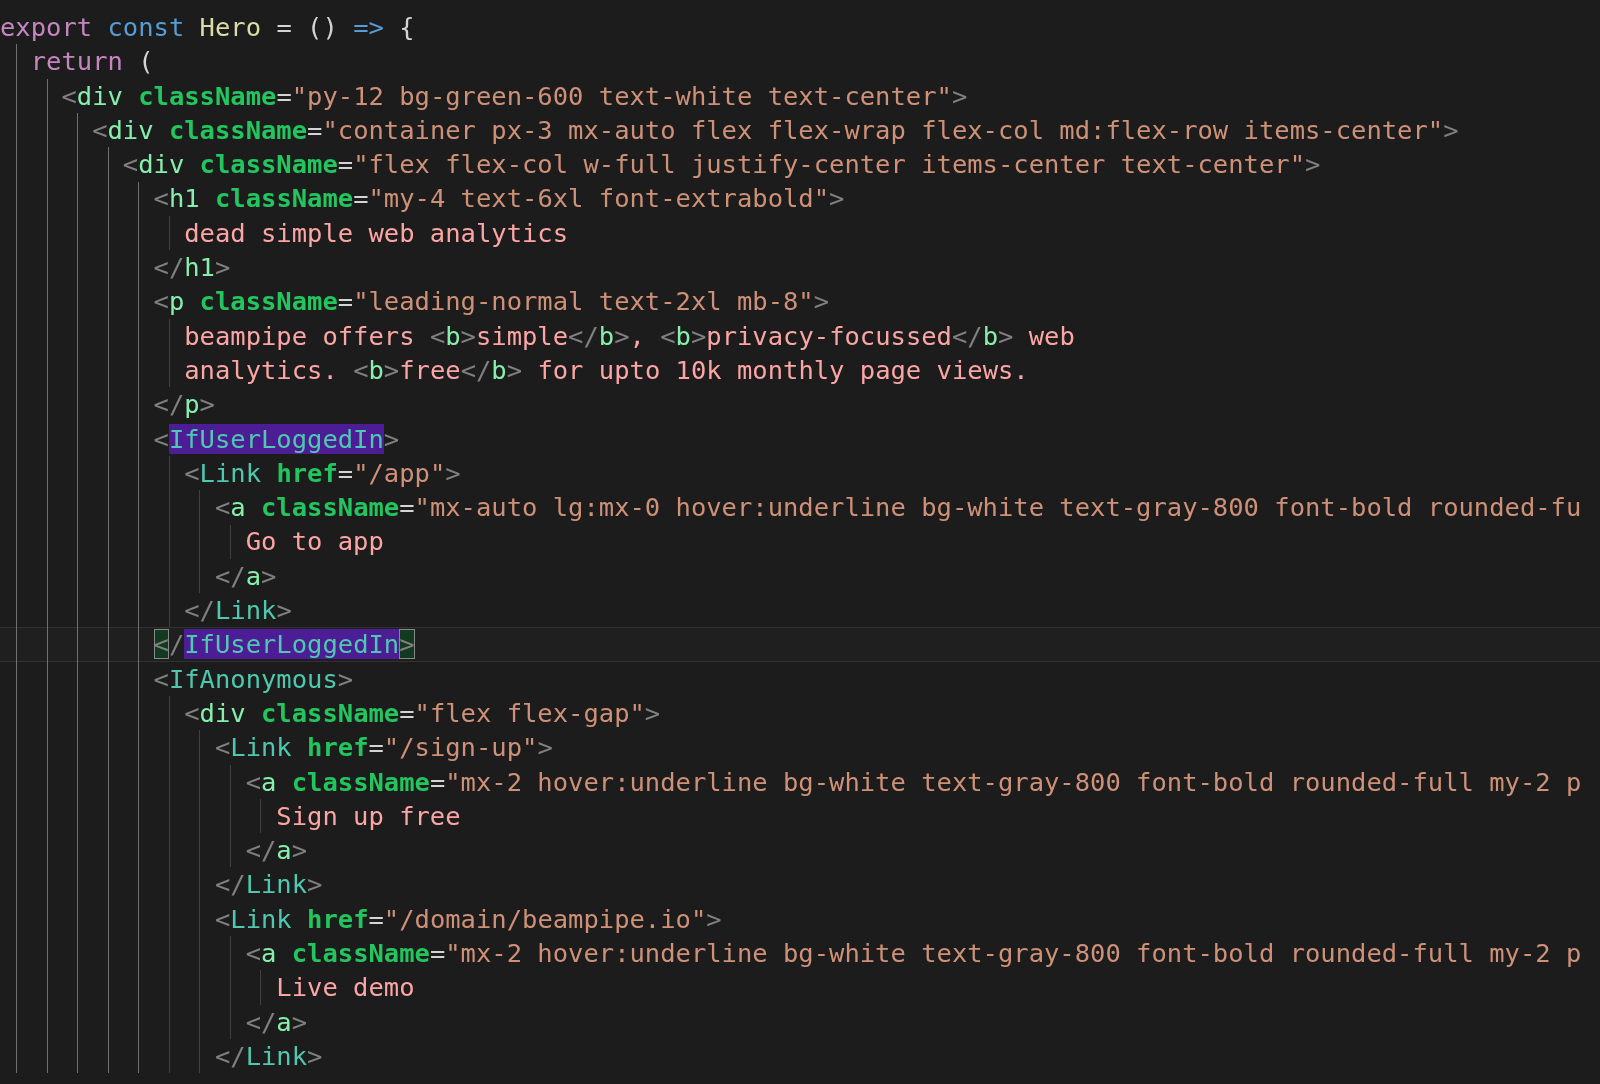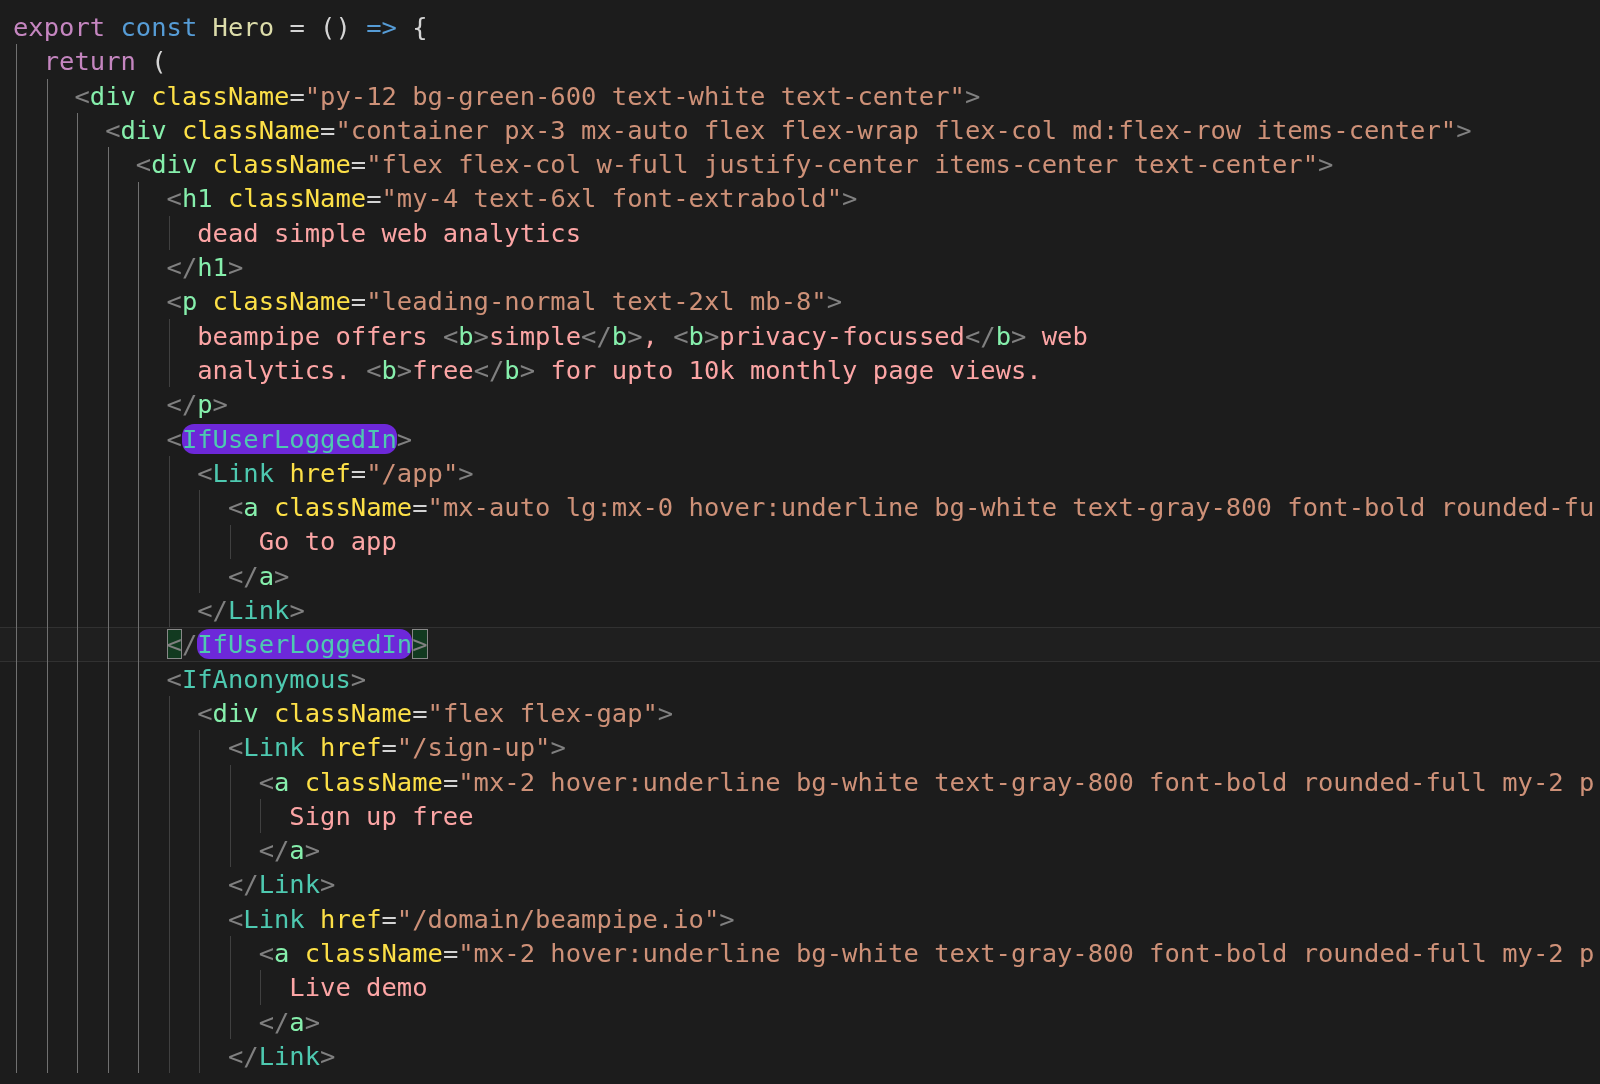--- a/index.html
+++ b/index.html
@@ -50,47 +50,46 @@
     box-sizing: border-box;
     z-index: 0;
   }
 
   
   #code {
     position: absolute;
     top: 0; left: 0;
     z-index: 2;
     white-space: pre;
-    padding-left: 13px;
     padding-top: 10px;
   }
   .line {
     height: 34.3px;
     white-space: pre;
     position: relative;
   }
 
   
   .kw       { color: #c586c0; }  
   .kw2      { color: #569cd6; }  
   .fn       { color: #dcdcaa; }  
   .punc     { color: #d4d4d4; }  
   .arrow    { color: #569cd6; }
   .brk      { color: #808080; }  
   .tag      { color: #86efac; }  
   .comp     { color: #4ec9b0; }  
-  .attr     { color: #fde047; }  
+  .attr     { color: #22c55e; font-weight: bold; }  
   .eq       { color: #d4d4d4; }
   .str      { color: #ce9178; }  
   .txt      { color: #fca5a5; }  
 
   
   .tagmatch {
-    background: #6d28d9;
-    border-radius: 12px;
+    background: #4c1d95;
+    border-radius: 1px;
   }
   
   .bmatch {
     background: #123a20;
     outline: 1px solid #888888;
     outline-offset: -1px;
   }
 </style>
 </head>
 <body>

